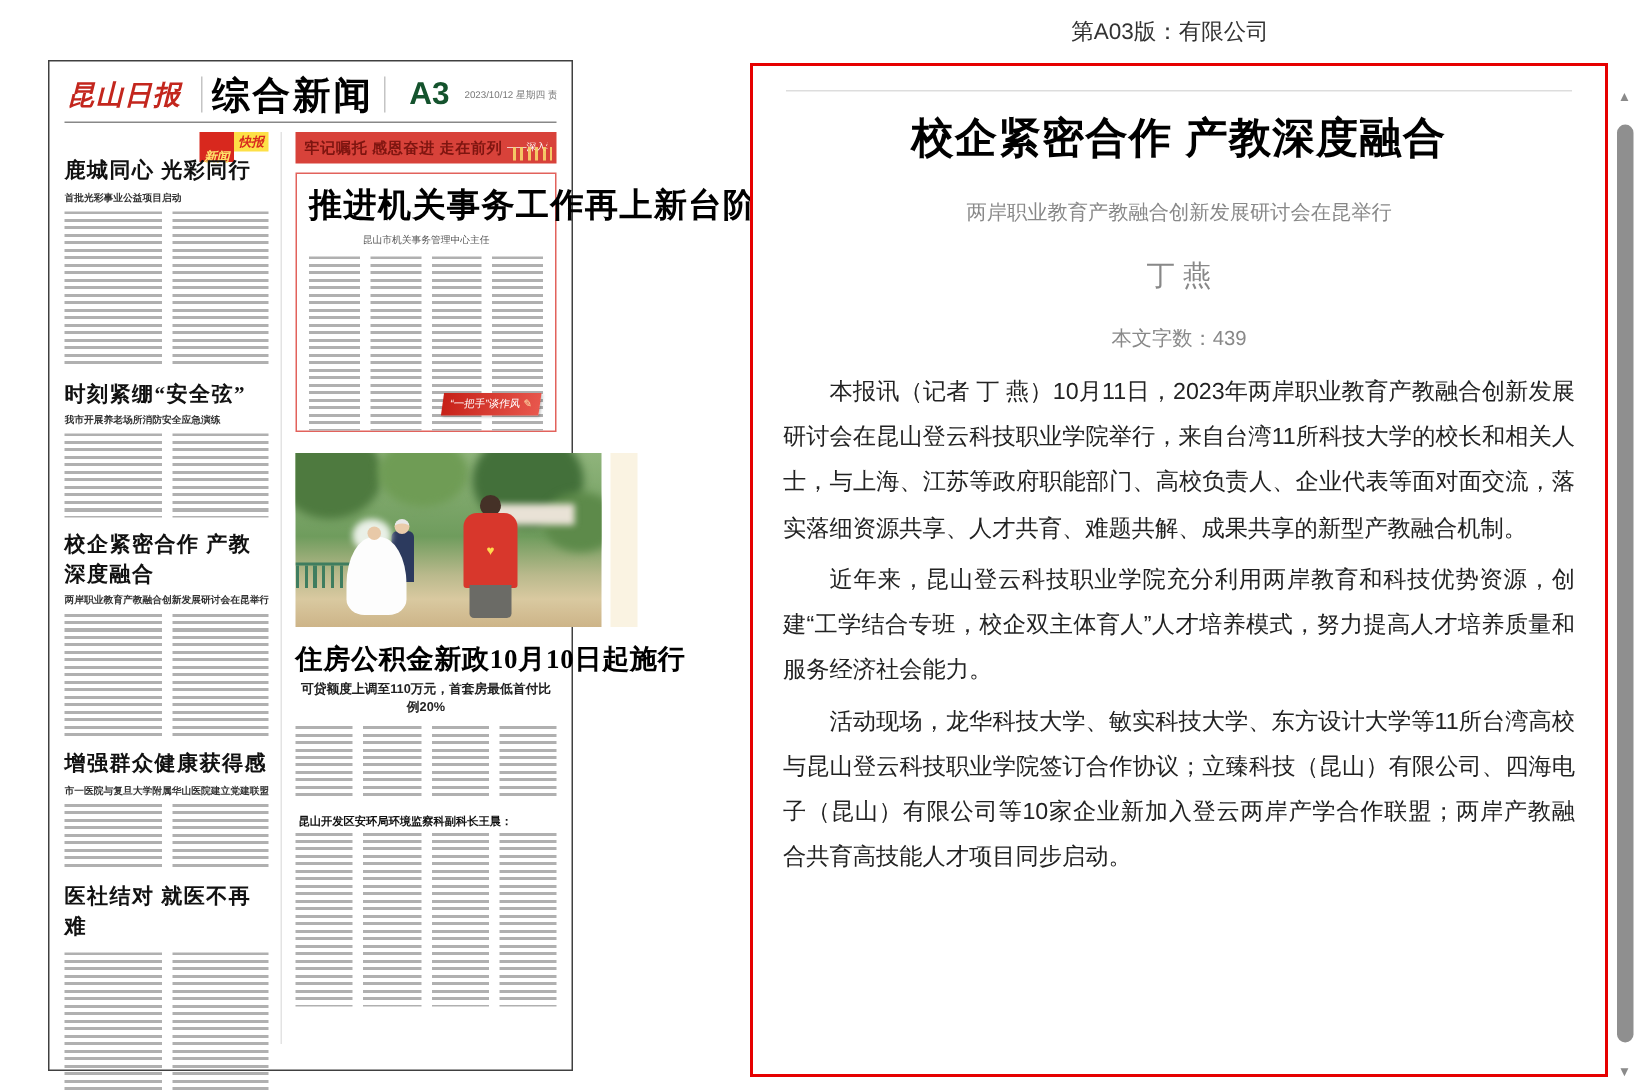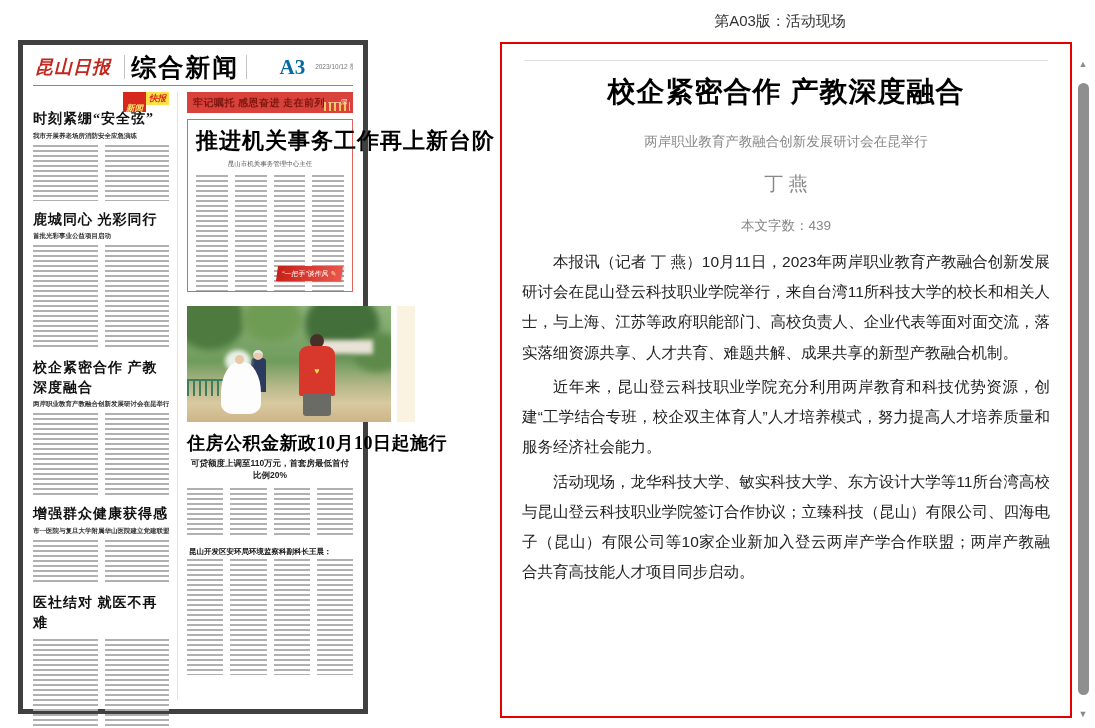--- a/index.html
+++ b/index.html
@@ -1,28 +1,28 @@
 <!DOCTYPE html>
 <html><head>
 <meta charset="utf-8">
 <style>
   html,body{margin:0;padding:0;background:#fff;}
   body{width:1095px;height:728px;overflow:hidden;font-family:"Liberation Sans",sans-serif;}
   .stage{position:relative;width:1095px;height:728px;background:#fff;}
 
   
-  .paper{position:absolute;left:18px;top:40px;width:350px;height:674px;background:#fff;
-         border:5px solid #404040;box-sizing:border-box;padding:7px 10px 6px;cursor:pointer;}
+  .paper{position:absolute;left:32px;top:40px;width:350px;height:674px;background:#fff;
+         border:1px solid #404040;box-sizing:border-box;padding:7px 10px 6px;cursor:pointer;}
   .masthead{display:flex;align-items:center;height:30px;}
   .np-logo{color:#c3261d;font-family:"Liberation Serif",serif;font-weight:bold;font-style:italic;
            font-size:18px;letter-spacing:1px;padding:0 6px 0 2px;white-space:nowrap;}
   .m-sep{width:1px;height:24px;background:#c4c4c4;margin:0 7px;}
   .np-section{font-size:25px;font-weight:900;letter-spacing:2px;color:#000;
               font-family:"Liberation Serif",serif;white-space:nowrap;}
-  .np-pageno{font-family:Liberation Serif, serif;font-size:21px;font-weight:bold;margin-left:26px;color:#0369a1;}
+  .np-pageno{font-family:Liberation Sans, sans-serif;font-size:21px;font-weight:bold;margin-left:9px;color:#14532d;}
   .np-dateline{font-size:6.5px;color:#777;margin-left:10px;white-space:nowrap;overflow:hidden;}
   .m-rule{border:none;border-top:1.5px solid #888;margin:3px 0 6px;}
   .paper-body{display:flex;height:608px;}
   .col-left{width:136px;border-right:1px solid #e3e3e3;padding-right:8px;display:flex;flex-direction:column;}
   .col-main{flex:1;padding-left:9px;display:flex;flex-direction:column;min-width:0;}
 
   .ft{background-image:repeating-linear-gradient(180deg,#b0b0b0 0,#b0b0b0 2px,transparent 2px,transparent 5px);}
   .cols{display:flex;gap:7px;}
   .cols>.ft{flex:1;}
 
@@ -134,34 +134,34 @@
 
     <div class="paper-body">
 
       <div class="col-left">
         <div class="flash">
           <span class="flash-left">新闻</span>
           <span class="flash-right">快报</span>
         </div>
 
         <div class="la">
+          <div class="la-h">鹿城同心 光彩同行</div>
+          <div class="la-s">首批光彩事业公益项目启动</div>
+          <div class="cols">
+            <div class="ft la-b2"></div>
+            <div class="ft la-b2"></div>
+          </div>
+        </div>
+
+        <div class="la">
           <div class="la-h">时刻紧绷“安全弦”</div>
           <div class="la-s">我市开展养老场所消防安全应急演练</div>
           <div class="cols">
             <div class="ft la-b2b"></div>
             <div class="ft la-b2b"></div>
-          </div>
-        </div>
-
-        <div class="la">
-          <div class="la-h">鹿城同心 光彩同行</div>
-          <div class="la-s">首批光彩事业公益项目启动</div>
-          <div class="cols">
-            <div class="ft la-b2"></div>
-            <div class="ft la-b2"></div>
           </div>
         </div>
 
         <div class="la">
           <div class="la-h">校企紧密合作 产教深度融合</div>
           <div class="la-s">两岸职业教育产教融合创新发展研讨会在昆举行</div>
           <div class="cols">
             <div class="ft la-b3"></div>
             <div class="ft la-b3"></div>
           </div>
@@ -250,21 +250,21 @@
             <div class="ft"></div>
             <div class="ft"></div>
             <div class="ft"></div>
           </div>
         </div>
 
       </div>
     </div>
   </div>
 
-  <div class="page-label">第A03版：活动现场</div>
+  <div class="page-label">第A03版：有限公司</div>
 
   <div class="article-panel">
     <hr class="top-rule">
     <h1 class="art-title">校企紧密合作 产教深度融合</h1>
     <div class="art-sub">两岸职业教育产教融合创新发展研讨会在昆举行</div>
     <div class="art-author">丁 燕</div>
     <div class="art-wc">本文字数：439</div>
     <div class="art-body">
       <p>本报讯（记者 丁 燕）10月11日，2023年两岸职业教育产教融合创新发展研讨会在昆山登云科技职业学院举行，来自台湾11所科技大学的校长和相关人士，与上海、江苏等政府职能部门、高校负责人、企业代表等面对面交流，落实落细资源共享、人才共育、难题共解、成果共享的新型产教融合机制。</p>
       <p>近年来，昆山登云科技职业学院充分利用两岸教育和科技优势资源，创建“工学结合专班，校企双主体育人”人才培养模式，努力提高人才培养质量和服务经济社会能力。</p>

